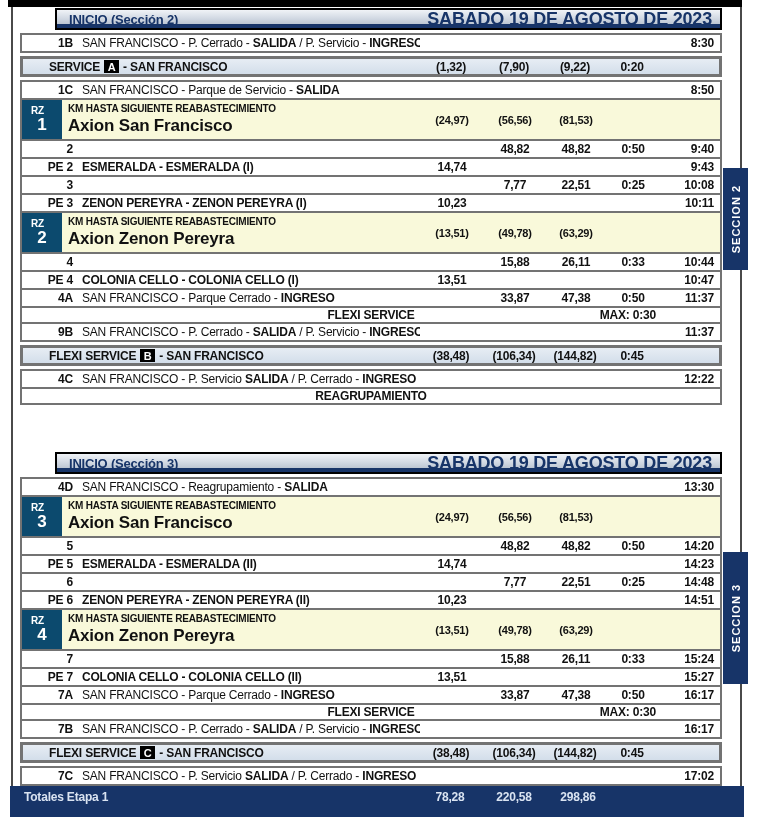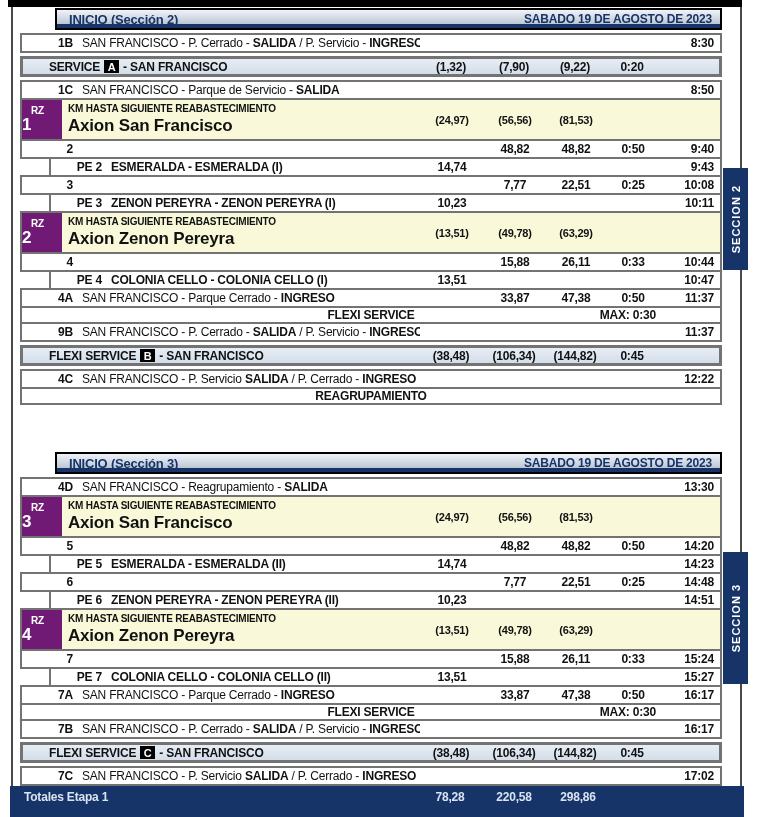--- a/index.html
+++ b/index.html
@@ -16,40 +16,40 @@
   .frameline.left{left:11px;} .frameline.right{left:740px;}
 
   .section{position:absolute;left:20px;width:702px;}
   #section2{top:8px;} #section3{top:452px;}
 
   .sec-header{position:relative;height:22px;border:2px solid #000;
     background:linear-gradient(180deg,#f0f3f7 0%,#ccd4df 55%,#adb8c6 100%);
     display:flex;align-items:center;justify-content:space-between;margin-left:35px;}
   .sec-header .navyband{position:absolute;left:0;right:0;bottom:0;height:4px;background:var(--navy);}
   .sec-title{font-size:13px;font-weight:bold;color:var(--navy);padding-left:12px;}
-  .sec-date{font-size:12px;font-weight:bold;color:var(--navy);padding-right:8px;}
+  .sec-date{font-size:18px;font-weight:bold;color:var(--navy);padding-right:8px;}
 
   .rows{margin-top:3px;padding-top:2px;}
   .row{position:relative;display:flex;align-items:center;height:20px;border:2px solid #737373;
        margin-top:-2px;background:#fff;font-size:12px;}
   .row-rz{height:43px;background:var(--rz-bg);}
-  .row-pe{font-weight:bold;margin-left:29px;}
+  .row-pe{font-weight:bold;}
   .row-service{height:21px;border-width:3px;margin-top:3px;margin-bottom:5px;
        background:linear-gradient(180deg,var(--svc-bg1),var(--svc-bg2));font-weight:bold;}
   .row-flexi,.row-regroup{height:18px;font-weight:bold;}
 
   .c-id{width:56px;text-align:right;padding-right:5px;font-weight:bold;flex:none;}
   .c-desc{flex:1;padding-left:4px;white-space:nowrap;overflow:hidden;}
   .c-desc .b{font-weight:bold;}
   .c-v{flex:none;text-align:center;font-weight:bold;}
   .c1{width:64px;}.c2{width:62px;}.c3{width:60px;}.c4{width:54px;}
   .c-time{width:60px;text-align:right;padding-right:6px;font-weight:bold;flex:none;}
 
-  .rz-box{width:40px;height:100%;background:#701a75;color:#fff;flex:none;display:flex;
-          flex-direction:column;align-items:flex-start;justify-content:center;line-height:1;}
+  .rz-box{width:40px;height:100%;background:#0c4a6e;color:#fff;flex:none;display:flex;
+          flex-direction:column;align-items:center;justify-content:center;line-height:1;}
   .rz-t{font-size:10px;font-weight:bold;align-self:flex-start;padding-left:9px;}
   .rz-n{font-size:17px;font-weight:bold;}
   .rz-desc{flex:1;padding-left:6px;display:flex;flex-direction:column;justify-content:center;gap:2px;}
   .rz-l1{font-size:10px;font-weight:bold;}
   .rz-l2{font-size:17px;font-weight:bold;}
   .row-rz .c-v{font-size:11px;}
 
   .svc-label{flex:1;padding-left:26px;display:flex;align-items:center;white-space:nowrap;}
   .badge{display:inline-flex;align-items:center;justify-content:center;width:15px;height:13px;
          background:#000;color:#fff;font-weight:bold;font-size:11px;margin:0 4px;}

